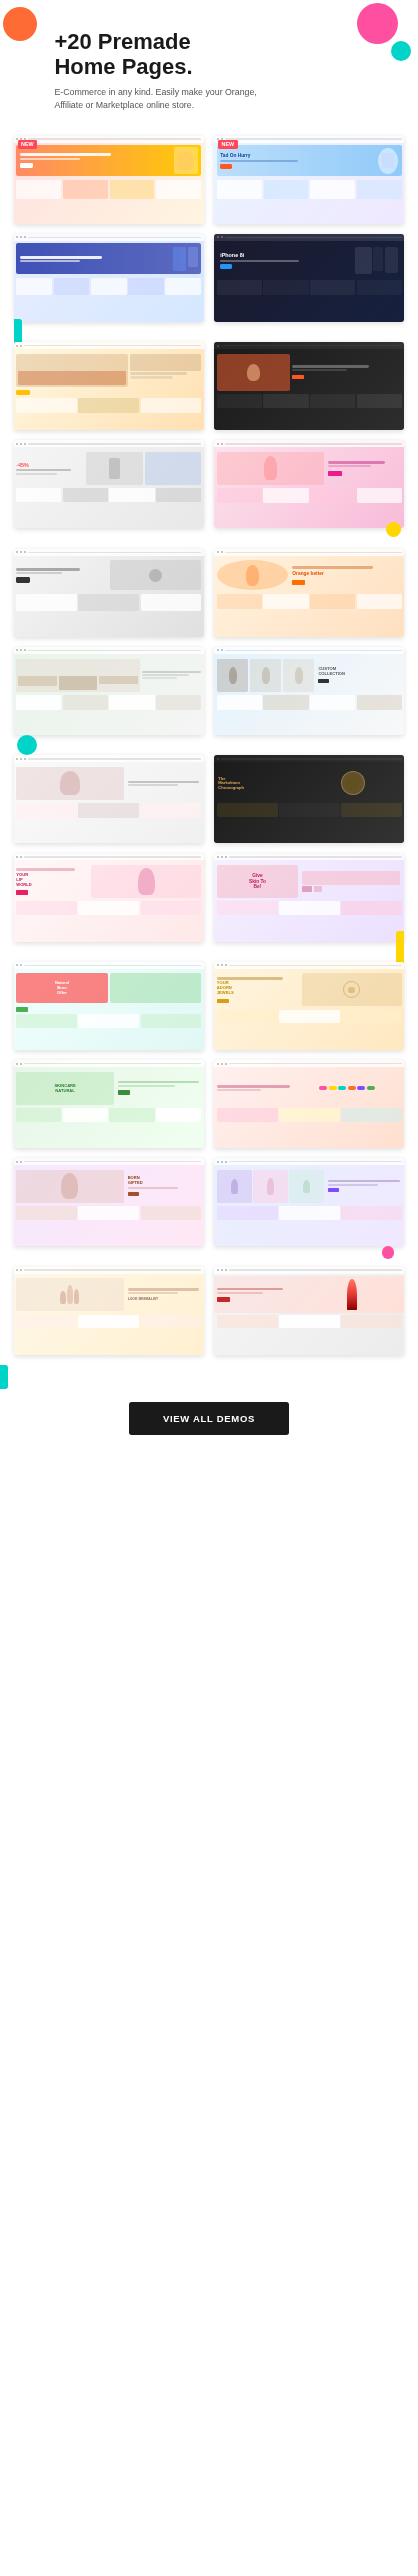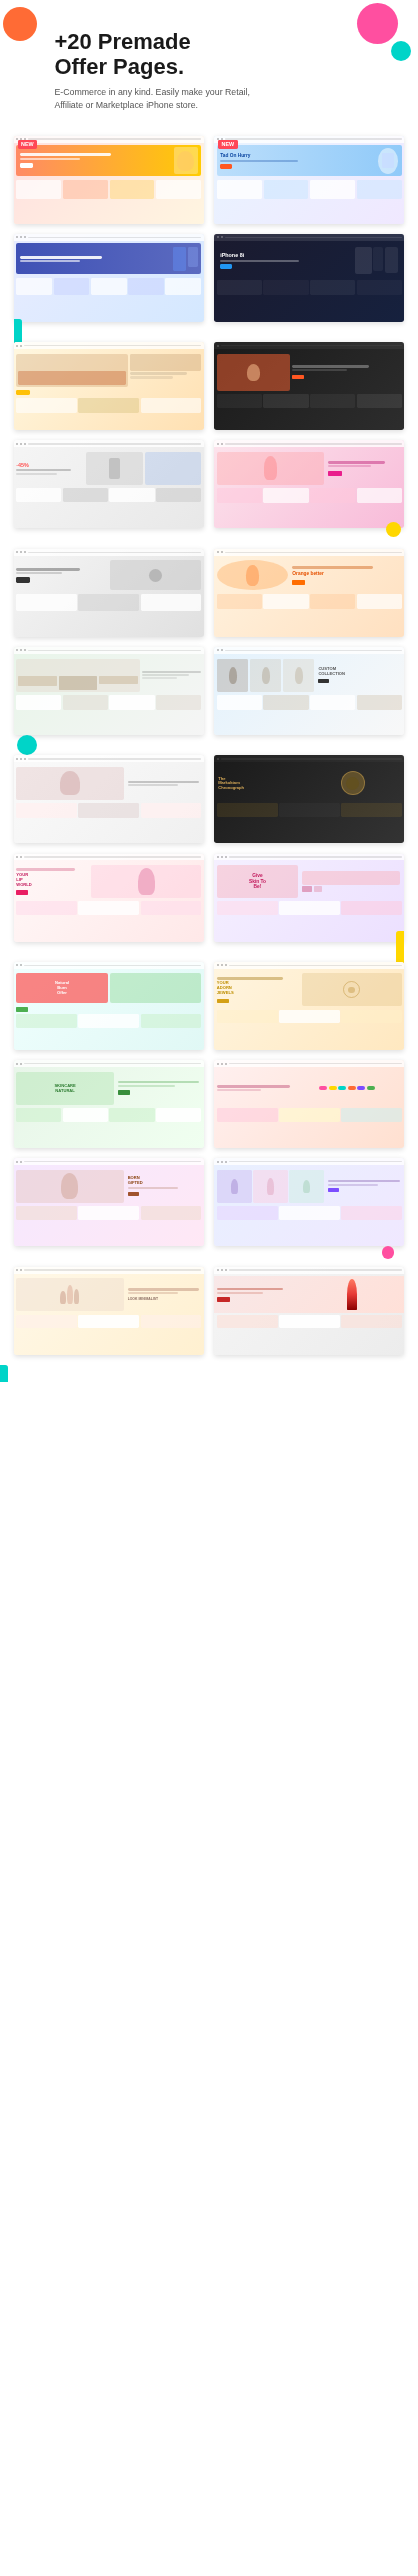--- a/index.html
+++ b/index.html
@@ -196,23 +196,23 @@
 
   <div class="hero-section">
 
     <div class="hero-decoration-circle-orange"></div>
     <div class="hero-decoration-circle-pink"></div>
     <div class="hero-decoration-circle-teal"></div>
 
     <div style="margin-left: 34px; padding-top: 3.4px;">
       <h1 class="hero-title">
         <span>+20 Premade</span><br>
-        <span>Offer Pages.</span>
+        <span>Home Pages.</span>
       </h1>
-      <p class="hero-subtitle">E-Commerce in any kind. Easily make your Retail, Affiliate or Marketplace iPhone store.</p>
+      <p class="hero-subtitle">E-Commerce in any kind. Easily make your Orange, Affiliate or Marketplace online store.</p>
     </div>
   </div>
 
   <div class="demos-grid">
 
     <div class="demo-card" style="background: linear-gradient(135deg, #ffe8d0 0%, #fff5e0 100%);">
       <div class="demo-badge">NEW</div>
       <div class="demo-card-image demo-1">
         <div class="mock-header">
           <div class="mock-dot"></div>
@@ -884,15 +884,18 @@
         </div>
       </div>
     </div>
 
   </div>
 
   <div style="position:relative; height:13.6px; margin-bottom:3.4px;">
     <div style="position:absolute; left:0; top:0; width:8.1px; height:24px; background:#00d4c8; border-radius:0 2.7px 2.7px 0;"></div>
   </div>
 
+  <div class="cta-section">
+    <button class="cta-button">VIEW ALL DEMOS</button>
+  </div>
 
 </div>
 
 
 </body></html>

